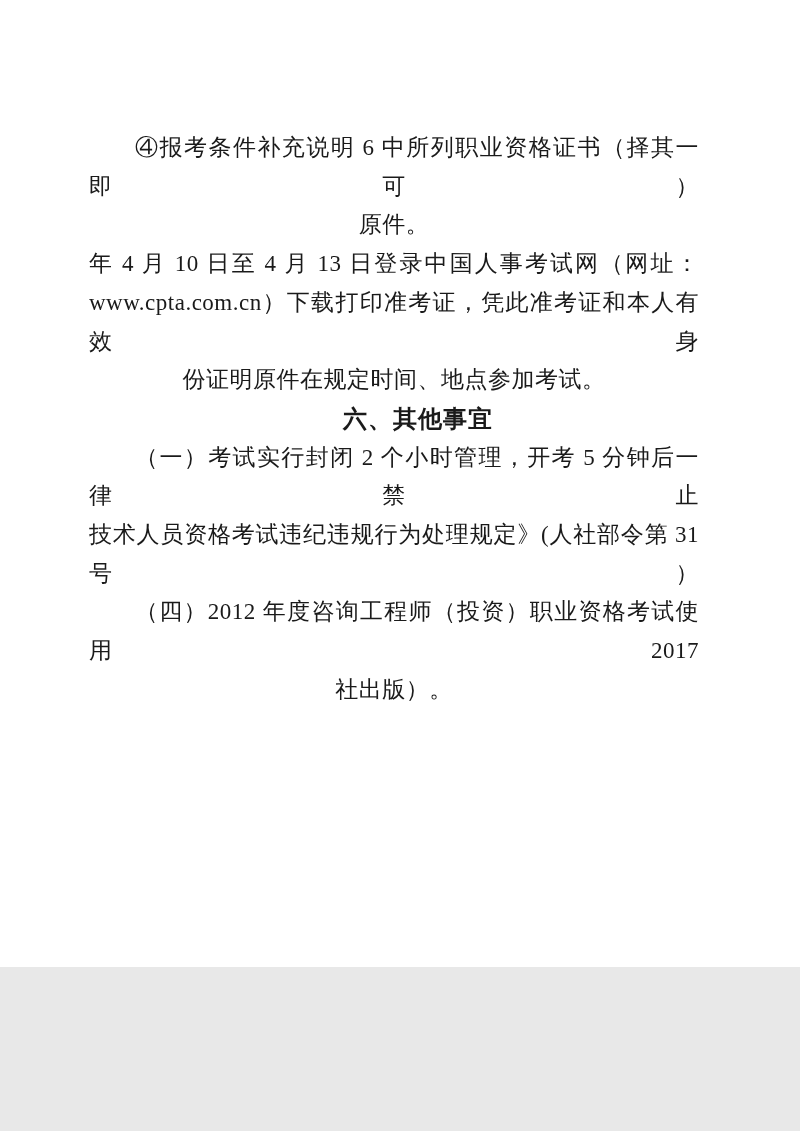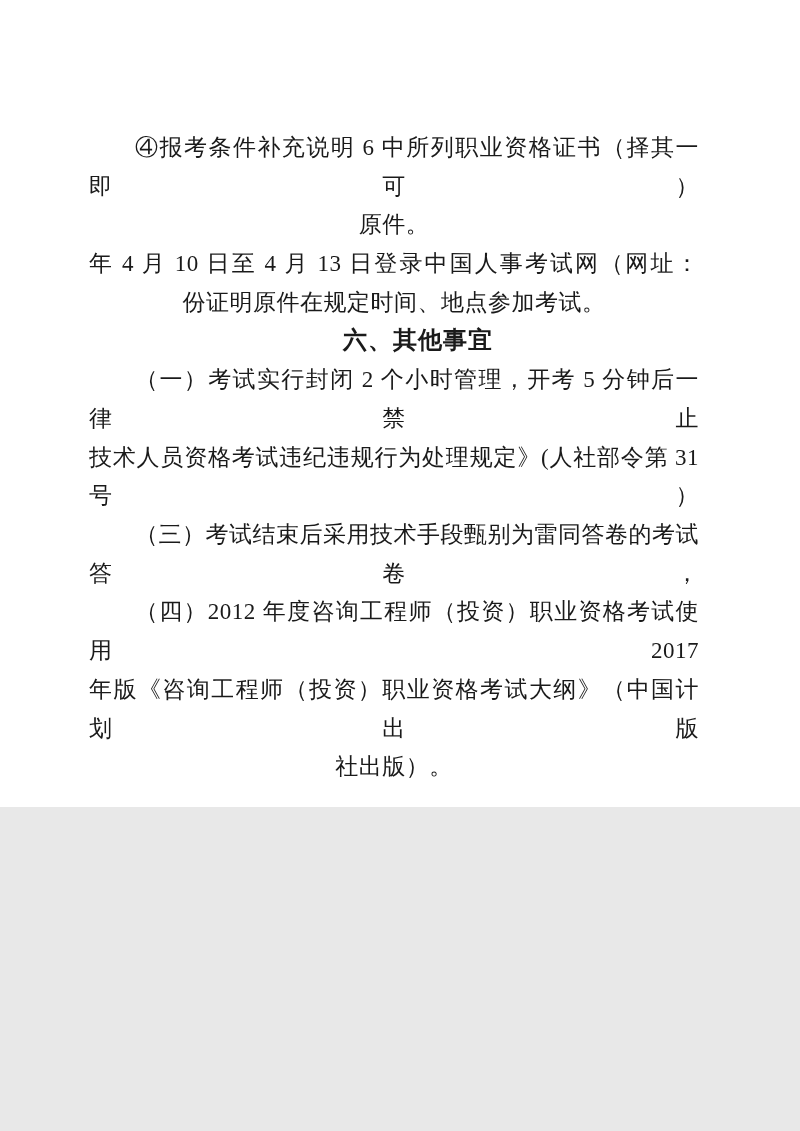--- a/index.html
+++ b/index.html
@@ -8,21 +8,21 @@
   }
   body {
     width: 800px;
     height: 1131px;
     background: #e8e8e8;
     font-family: "Liberation Serif", "DejaVu Serif", serif;
   }
   .page {
     position: relative;
     width: 800px;
-    height: 807px;
+    height: 967px;
     background: #ffffff;
     overflow: hidden;
     color: #1a1a1a;
   }
   .doc-body {
     position: absolute;
     left: 89px;
     top: 129px;
     width: 610px;
     font-size: 23px;
@@ -37,42 +37,41 @@
     text-indent: 2em;
   }
   .line.full {
     text-align: justify;
     text-align-last: justify;
   }
   .line.heading {
     font-weight: 700;
     font-size: 24px;
     letter-spacing: 1px;
-    font-family: Liberation Mono, monospace;
+    font-family: Liberation Sans, sans-serif;
   }
   .page-number {
     position: absolute;
     top: 1030px;
     right: 100px;
     font-size: 19px;
     letter-spacing: 2px;
     color: #222222;
   }
 </style>
 </head>
 <body>
 
 <div class="page">
   <div class="doc-body">
       <div class="line indent full">④报考条件补充说明 6 中所列职业资格证书（择其一即可）</div>
       <div class="line">原件。</div>
       <div class="line full">年 4 月 10 日至 4 月 13 日登录中国人事考试网（网址：</div>
+      <div class="line full">www.cpta.com.cn）下载打印准考证，凭此准考证和本人有效身</div>
       <div class="line">份证明原件在规定时间、地点参加考试。</div>
       <div class="line indent heading">六、其他事宜</div>
       <div class="line indent full">（一）考试实行封闭 2 个小时管理，开考 5 分钟后一律禁止</div>
       <div class="line full">技术人员资格考试违纪违规行为处理规定》(人社部令第 31 号）</div>
-      <div class="line indent full">（三）考试结束后采用技术手段甄别为雷同答卷的考试答卷，</div>
       <div class="line indent full">（四）2012 年度咨询工程师（投资）职业资格考试使用 2017</div>
-      <div class="line full">年版《咨询工程师（投资）职业资格考试大纲》（中国计划出版</div>
       <div class="line">社出版）。</div>
     </div>
   <div class="page-number">— 7 —</div>
 </div>
 
 </body></html>

